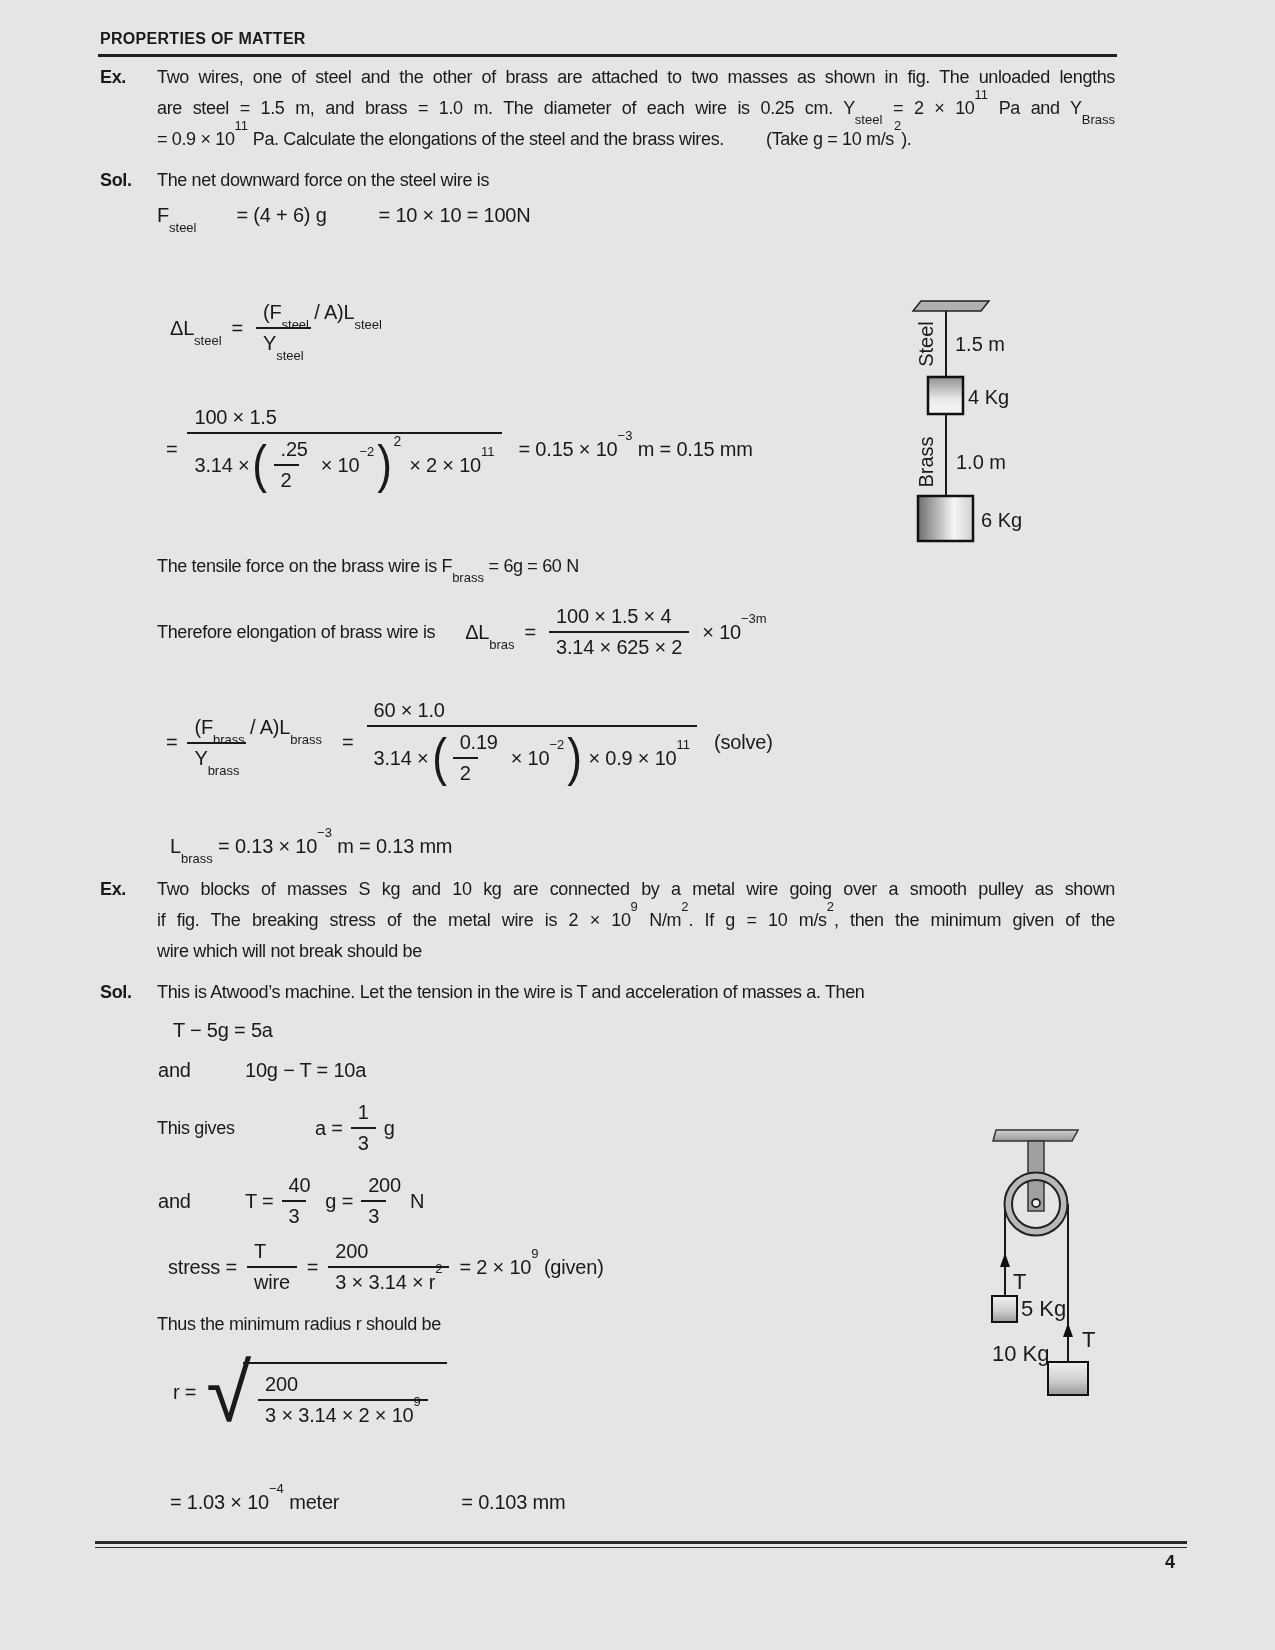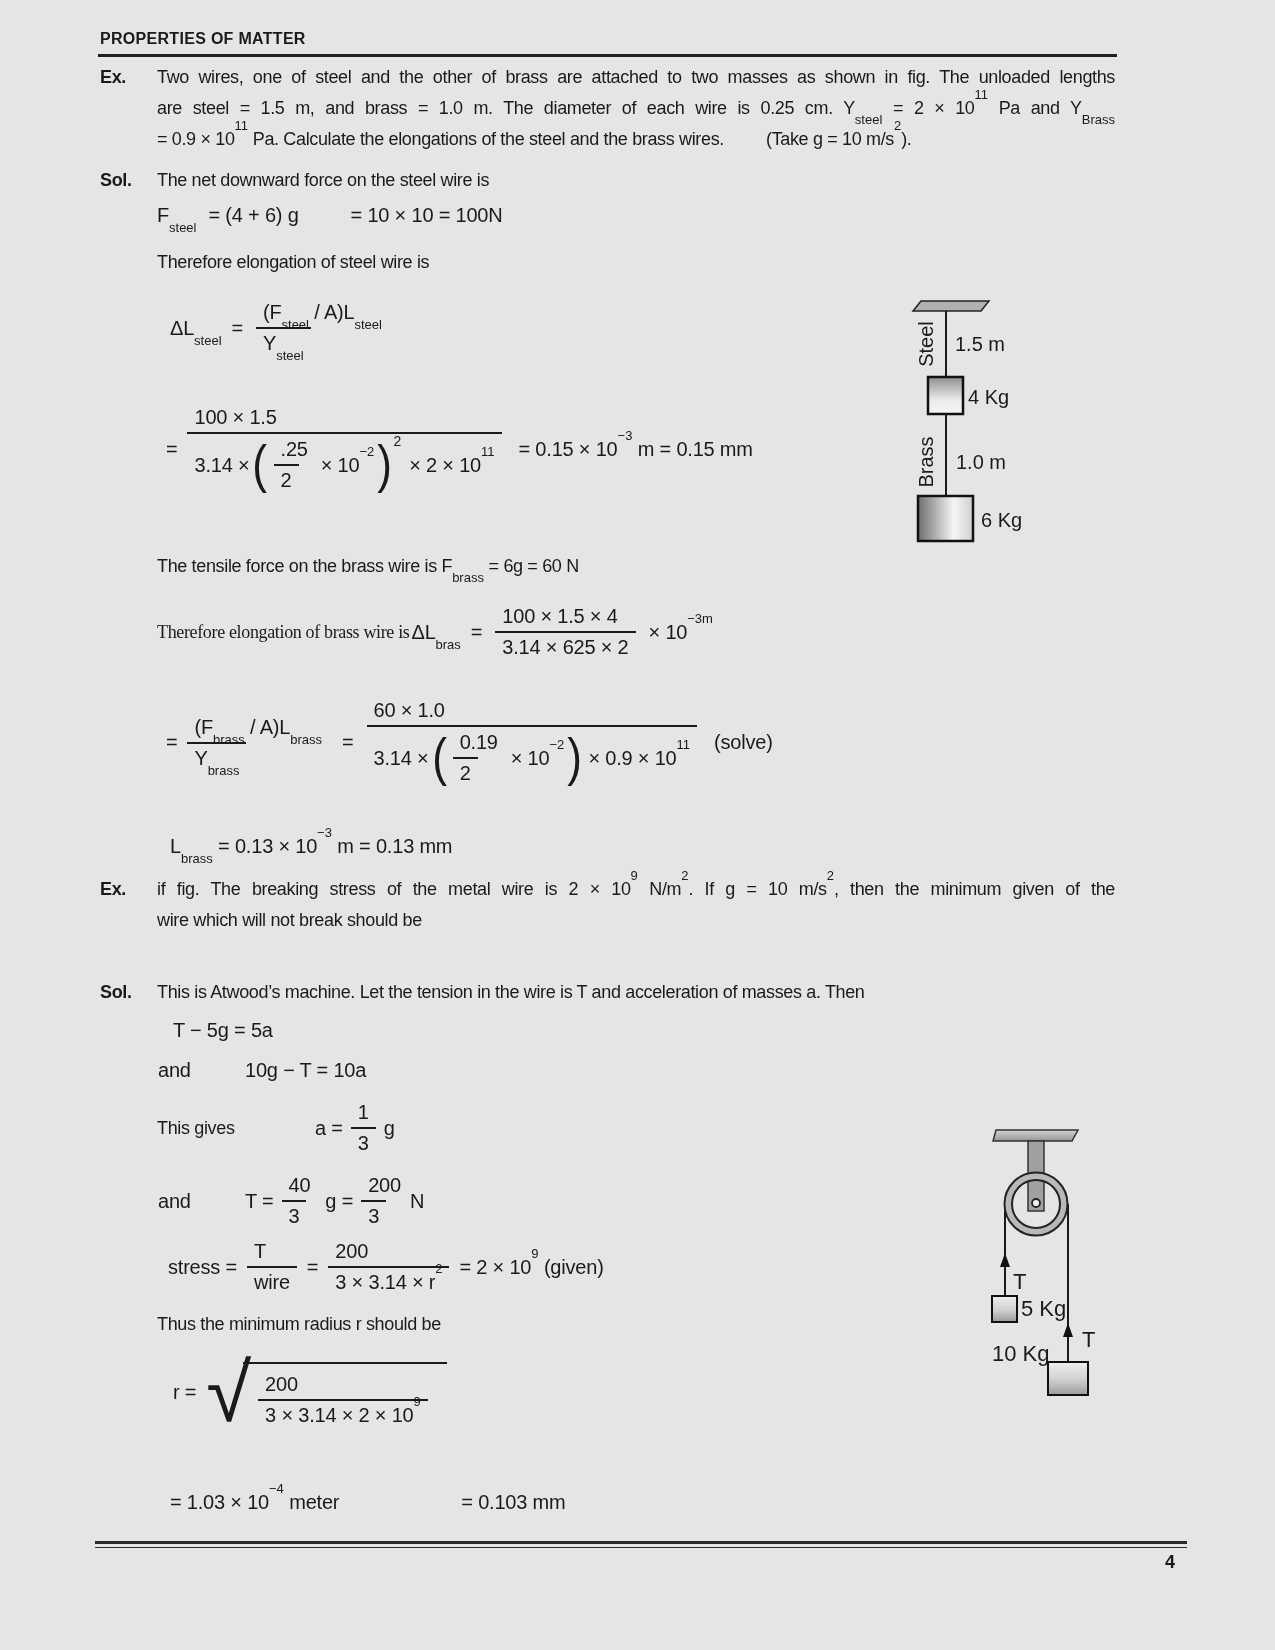--- a/index.html
+++ b/index.html
@@ -19,21 +19,21 @@
   .frac .num{padding:1px 7px 3px;text-align:center;}
   .frac .den{border-top:2px solid #1a1a1a;padding:3px 7px 1px;text-align:center;}
   .drow{display:flex;align-items:center;}
   .bigp{font-size:52px;font-weight:400;line-height:.95;margin:0 2px;transform:scaleX(.85);}
   .psup{font-size:14px;position:relative;top:-24px;left:-2px;}
   .sqrt{display:inline-flex;align-items:flex-end;}
   .rad{font-size:82px;line-height:.85;margin-right:-8px;}
   .sqrtbody{border-top:2.5px solid #1a1a1a;padding:8px 16px 0 12px;}
   .ml4{margin-left:3px;} .ml6{margin-left:6px;} .ml10{margin-left:10px;} .ml14{margin-left:14px;text-align:center;}
   .mx8{margin:0 8px;} .mx10{margin:0 10px;}
-  .gap-a{margin-left:12px;} .gap-b{margin-left:52px;}
+  .gap-a{margin-left:40px;} .gap-b{margin-left:52px;}
   .gap-take{margin-left:42px;} .gap-res{margin-left:122px;}
   .andcol{width:87px;flex:none;} .givescol{width:158px;flex:none;}
   .header-title{font-size:16px;font-weight:700;letter-spacing:.3px;}
   .rule{border-top:3px solid #1f1f1f;}
   .footer-rule{border-top:3px solid #2a2a2a;border-bottom:1px solid #2a2a2a;height:3px;}
   .pagenum{font-weight:700;font-size:18px;text-align:right;letter-spacing:0;}
   svg text{font-family:"Liberation Sans","DejaVu Sans",sans-serif;fill:#1a1a1a;letter-spacing:0;}
 </style>
 </head>
 <body>
@@ -54,21 +54,20 @@
 
   <div class="row abs" style="left:100px;top:165px;">
     <div class="lbl pline">Sol.</div>
     <div class="txt pline">The net downward force on the steel wire is</div>
   </div>
 
   <div class="abs" style="left:157px;top:204px;font-size:20px;letter-spacing:-0.2px;">
     <span>F</span><sub>steel</sub><span class="gap-a">= (4 + 6) g</span><span class="gap-b">= 10 × 10 = 100N</span>
   </div>
 
-  <div class="abs pline" style="left:157px;top:247px;">Therefore elongation of steel wire is</div>
 
   <div class="eq abs" style="left:170px;top:300px;">
     <span class="t"><span>ΔL</span><sub>steel</sub></span>
     <span class="t mx10">=</span>
     <span class="frac">
       <span class="num"><span>(F</span><sub>steel</sub><span> / A)L</span><sub>steel</sub></span>
       <span class="den"><span>Y</span><sub>steel</sub></span>
     </span>
   </div>
 
@@ -116,21 +115,21 @@
     <text x="51" y="175" font-size="20">1.0 m</text>
     <rect x="13" y="202" width="55" height="45" fill="url(#g1h)" stroke="#111" stroke-width="2.5"></rect>
     <text x="76" y="233" font-size="20">6 Kg</text>
   </svg>
 
   <div class="abs pline" style="left:157px;top:551px;">
     <span>The tensile force on the brass wire is F</span><sub>brass</sub><span> = 6g = 60 N</span>
   </div>
 
   <div class="eq abs" style="left:157px;top:604px;">
-    <span class="t" style="font-size:18px;letter-spacing:-0.35px;margin-right:2px;font-family:Liberation Serif, serif;">Therefore elongation of brass wire is</span>
+    <span class="t" style="font-size:18px;letter-spacing:-0.35px;margin-right:30px;">Therefore elongation of brass wire is</span>
     <span class="t"><span>ΔL</span><sub>bras</sub></span>
     <span class="t mx10">=</span>
     <span class="frac">
       <span class="num">100 × 1.5 × 4</span>
       <span class="den">3.14 × 625 × 2</span>
     </span>
     <span class="t ml10"><span>× 10</span><sup>−3m</sup></span>
   </div>
 
   <div class="eq abs" style="left:166px;top:698px;">
@@ -157,20 +156,21 @@
     <span class="t ml14">(solve)</span>
   </div>
 
   <div class="abs" style="left:170px;top:835px;font-size:20px;letter-spacing:-0.2px;">
     <span>L</span><sub>brass</sub><span> = 0.13 × 10</span><sup>−3</sup><span> m = 0.13 mm</span>
   </div>
 
   <div class="row abs" style="left:100px;top:874px;">
     <div class="lbl pline">Ex.</div>
     <div class="txt">
+      <div class="pline jline"><span>Two blocks of masses S kg and 10 kg are connected by a metal wire going over a smooth pulley as shown</span></div>
       <div class="pline jline"><span>if fig. The breaking stress of the metal wire is 2 × 10</span><sup>9</sup><span> N/m</span><sup>2</sup><span>. If g = 10 m/s</span><sup>2</sup><span>, then the minimum given of the</span></div>
       <div class="pline">wire which will not break should be</div>
     </div>
   </div>
 
   <div class="row abs" style="left:100px;top:977px;">
     <div class="lbl pline">Sol.</div>
     <div class="txt pline">This is Atwood’s machine. Let the tension in the wire is T and acceleration of masses a. Then</div>
   </div>
 

